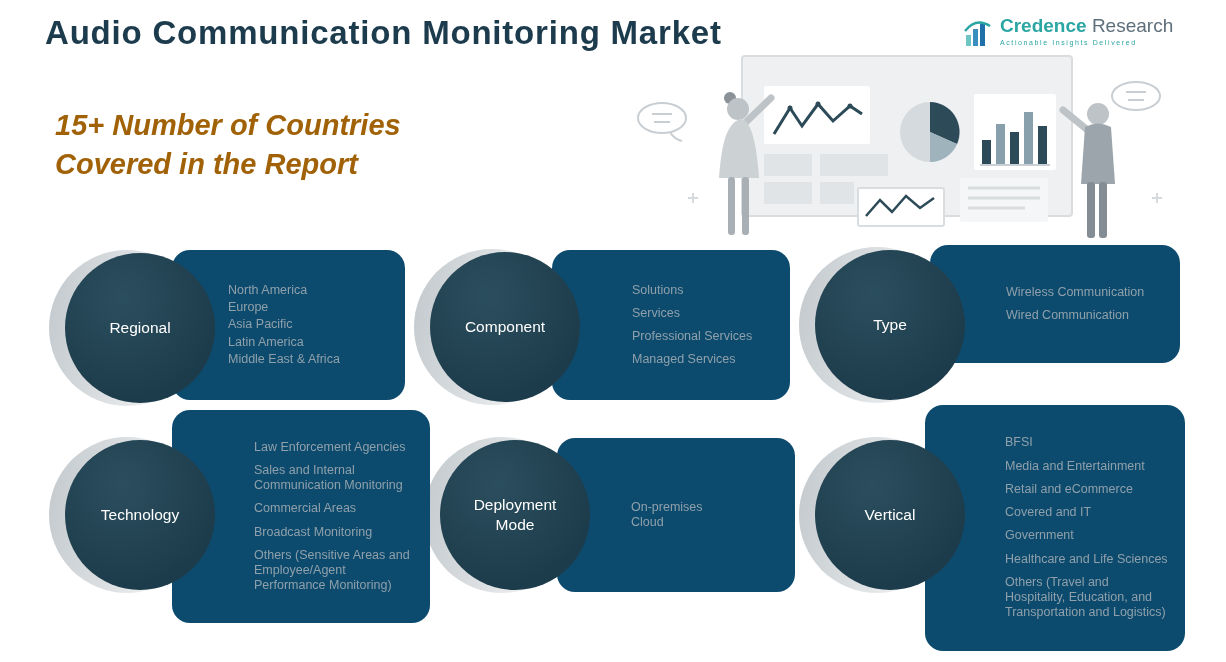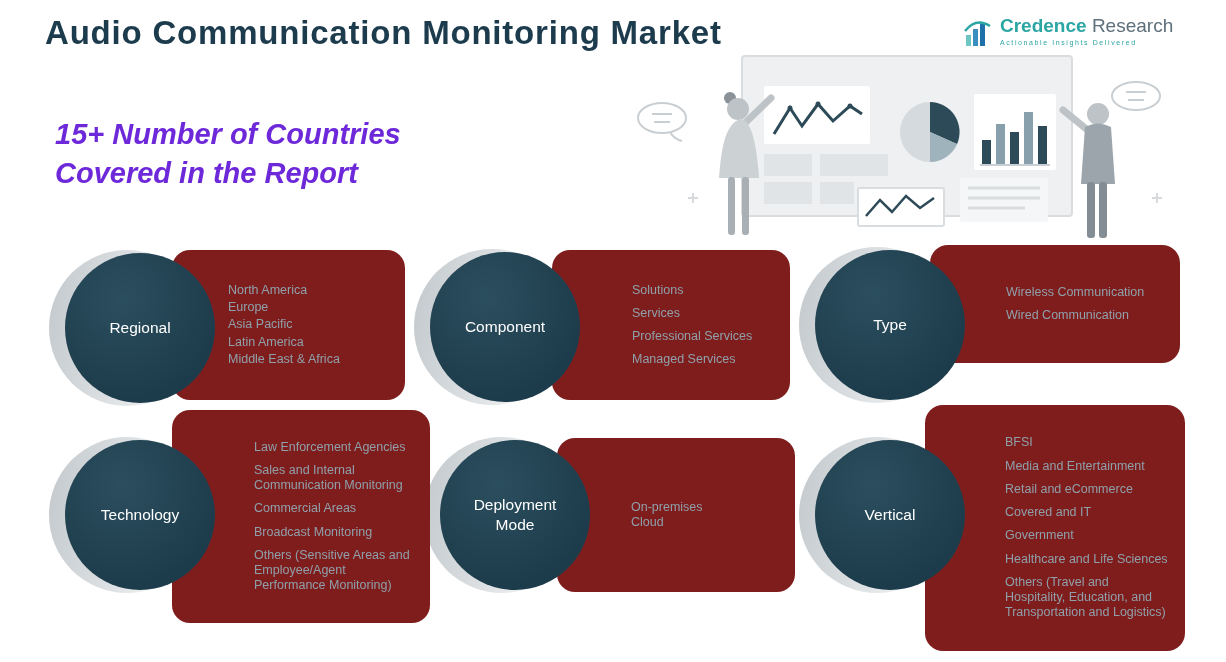--- a/index.html
+++ b/index.html
@@ -16,32 +16,32 @@
   .logo { position:absolute; left:963px; top:16px; display:flex; align-items:flex-start; gap:7px;justify-content:space-between; }
   .logo svg { display:block; margin-top:2px; }
   .logo-name { font-size:19px; font-weight:bold; line-height:1.1; white-space:nowrap; }
   .brand-a { color:#2aa6a3; }
   .brand-b { color:#5d6f7b; font-weight:normal; }
   .logo-tagline { font-size:7px; letter-spacing:1.6px; color:#2aa6a3; margin-top:2px; white-space:nowrap; }
 
   .subtitle {
     position:absolute; left:55px; top:106px;
     font-size:29px; font-weight:bold; font-style:italic;
-    color:#6d28d9; line-height:1.35;margin-top:9px;
+    color:#a16207; line-height:1.35;
   }
 
   .illustration { position:absolute; left:630px; top:48px; }
 
   .seg-shadow {
     position:absolute; width:156px; height:156px; border-radius:50%;
     background:linear-gradient(100deg,#c2c8cc 0%,#d9dde0 40%,#f1f2f3 75%);
     z-index:1;
   }
   .seg-panel {
-    position:absolute; background:#7f1d1d; border-radius:18px;
+    position:absolute; background:#0c4a6e; border-radius:18px;
     display:flex; flex-direction:column; justify-content:center;
     color:#8fa0aa; font-size:12.5px; line-height:1.22; z-index:2;
   }
   .seg-circle {
     position:absolute; width:150px; height:150px; border-radius:50%;
     background:radial-gradient(circle at 38% 30%, #2b4e5e 0%, #1d3c4b 72%);
     color:#ffffff; font-weight:normal; font-size:15.5px; line-height:1.3;
     display:flex; align-items:center; justify-content:center; text-align:center;
     padding:0 20px; z-index:3;
   }

